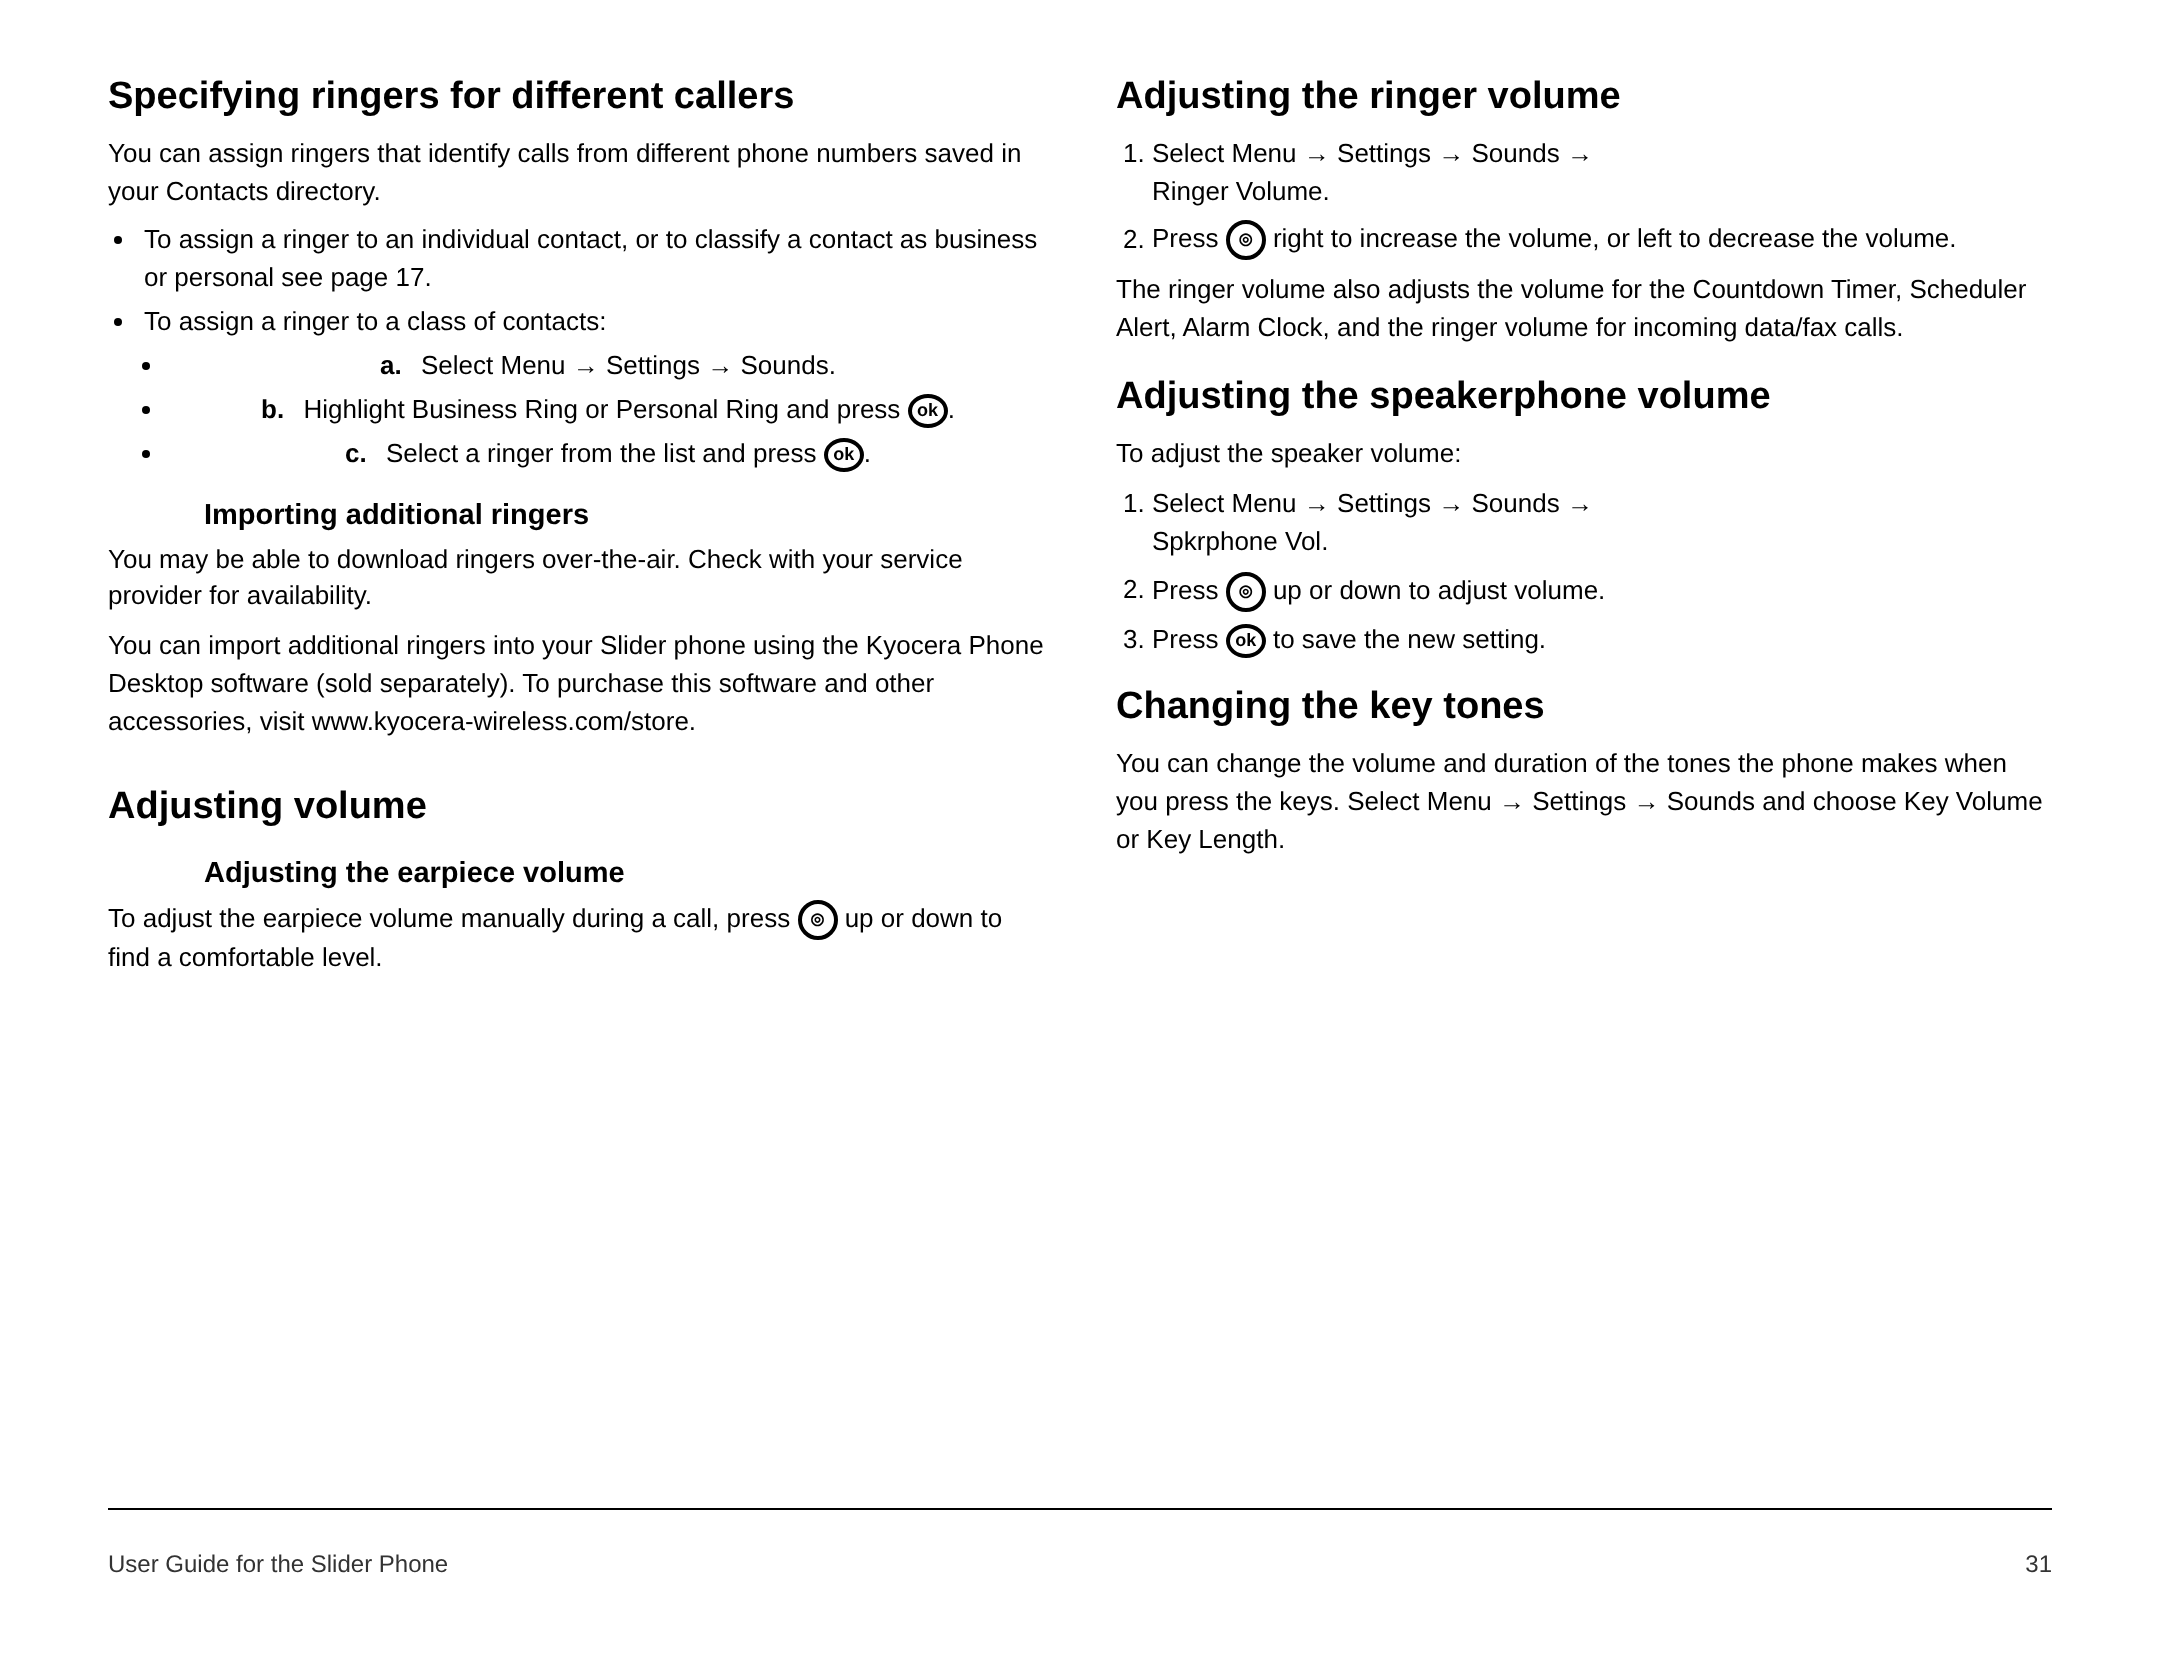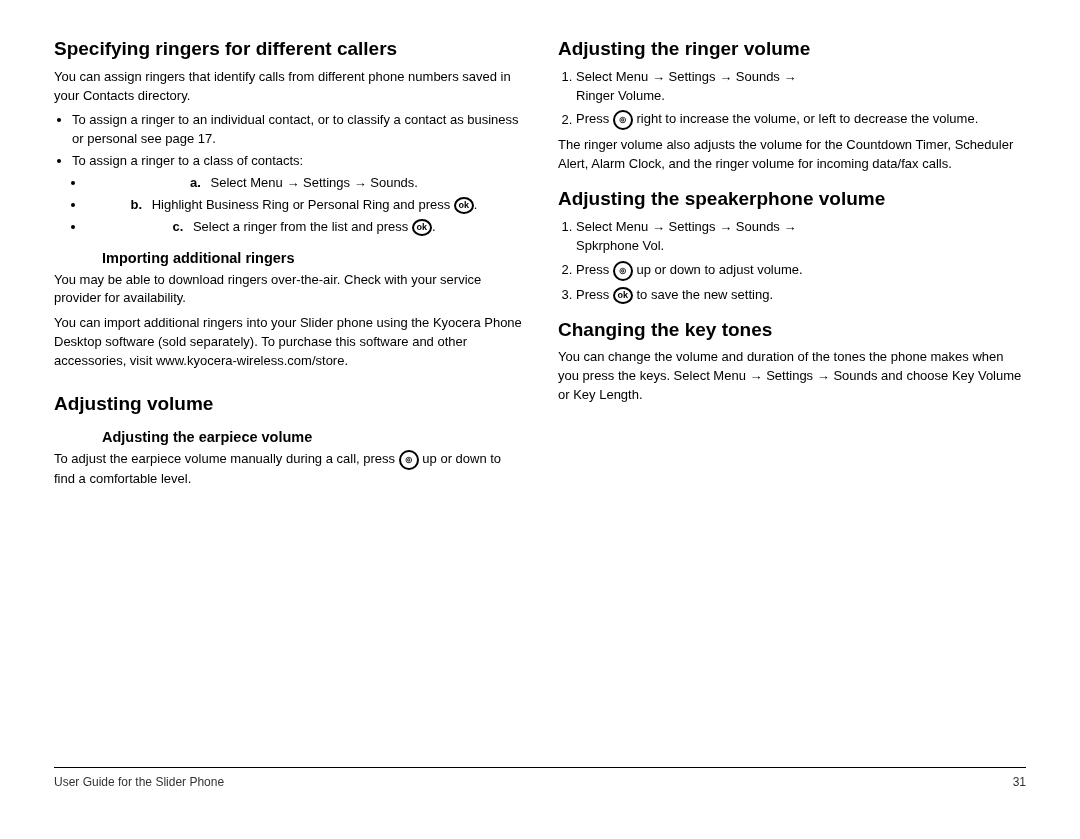--- a/index.html
+++ b/index.html
@@ -123,21 +123,21 @@
       font-family: Arial, sans-serif;
       vertical-align: middle;
       line-height: 1;
     }
     .adjusting-volume-section {
       margin-top: 22px;
     }
     .footer {
       border-top: 1px solid #000;
       margin-top: auto;
-      padding-top: 7px;
+      padding-top: 20px;
       display: flex;
       justify-content: space-between;
       align-items: flex-start;
       width: 100%;
     }
     .footer-text {
       font-size: 12px;
       font-family: Arial, Helvetica, sans-serif;
       color: #333;
     }
@@ -209,20 +209,21 @@
         </li>
         <li>
           Press <span class="nav-icon" style="font-size:8px;">◎</span> right to increase the volume, or left to decrease the volume.
         </li>
       </ol>
 
       <p>The ringer volume also adjusts the volume for the Countdown Timer, Scheduler Alert, Alarm Clock, and the ringer volume for incoming data/fax calls.</p>
 
       <h2 class="section-title" style="margin-top:14px;">Adjusting the speakerphone volume</h2>
 
+      <p>To adjust the speaker volume:</p>
 
       <ol>
         <li>
           Select <span class="bold">Menu</span> <span class="arrow">→</span> <span class="bold">Settings</span> <span class="arrow">→</span> <span class="bold">Sounds</span> <span class="arrow">→</span><br>
           <span class="bold">Spkrphone Vol</span>.
         </li>
         <li>
           Press <span class="nav-icon" style="font-size:8px;">◎</span> up or down to adjust volume.
         </li>
         <li>

